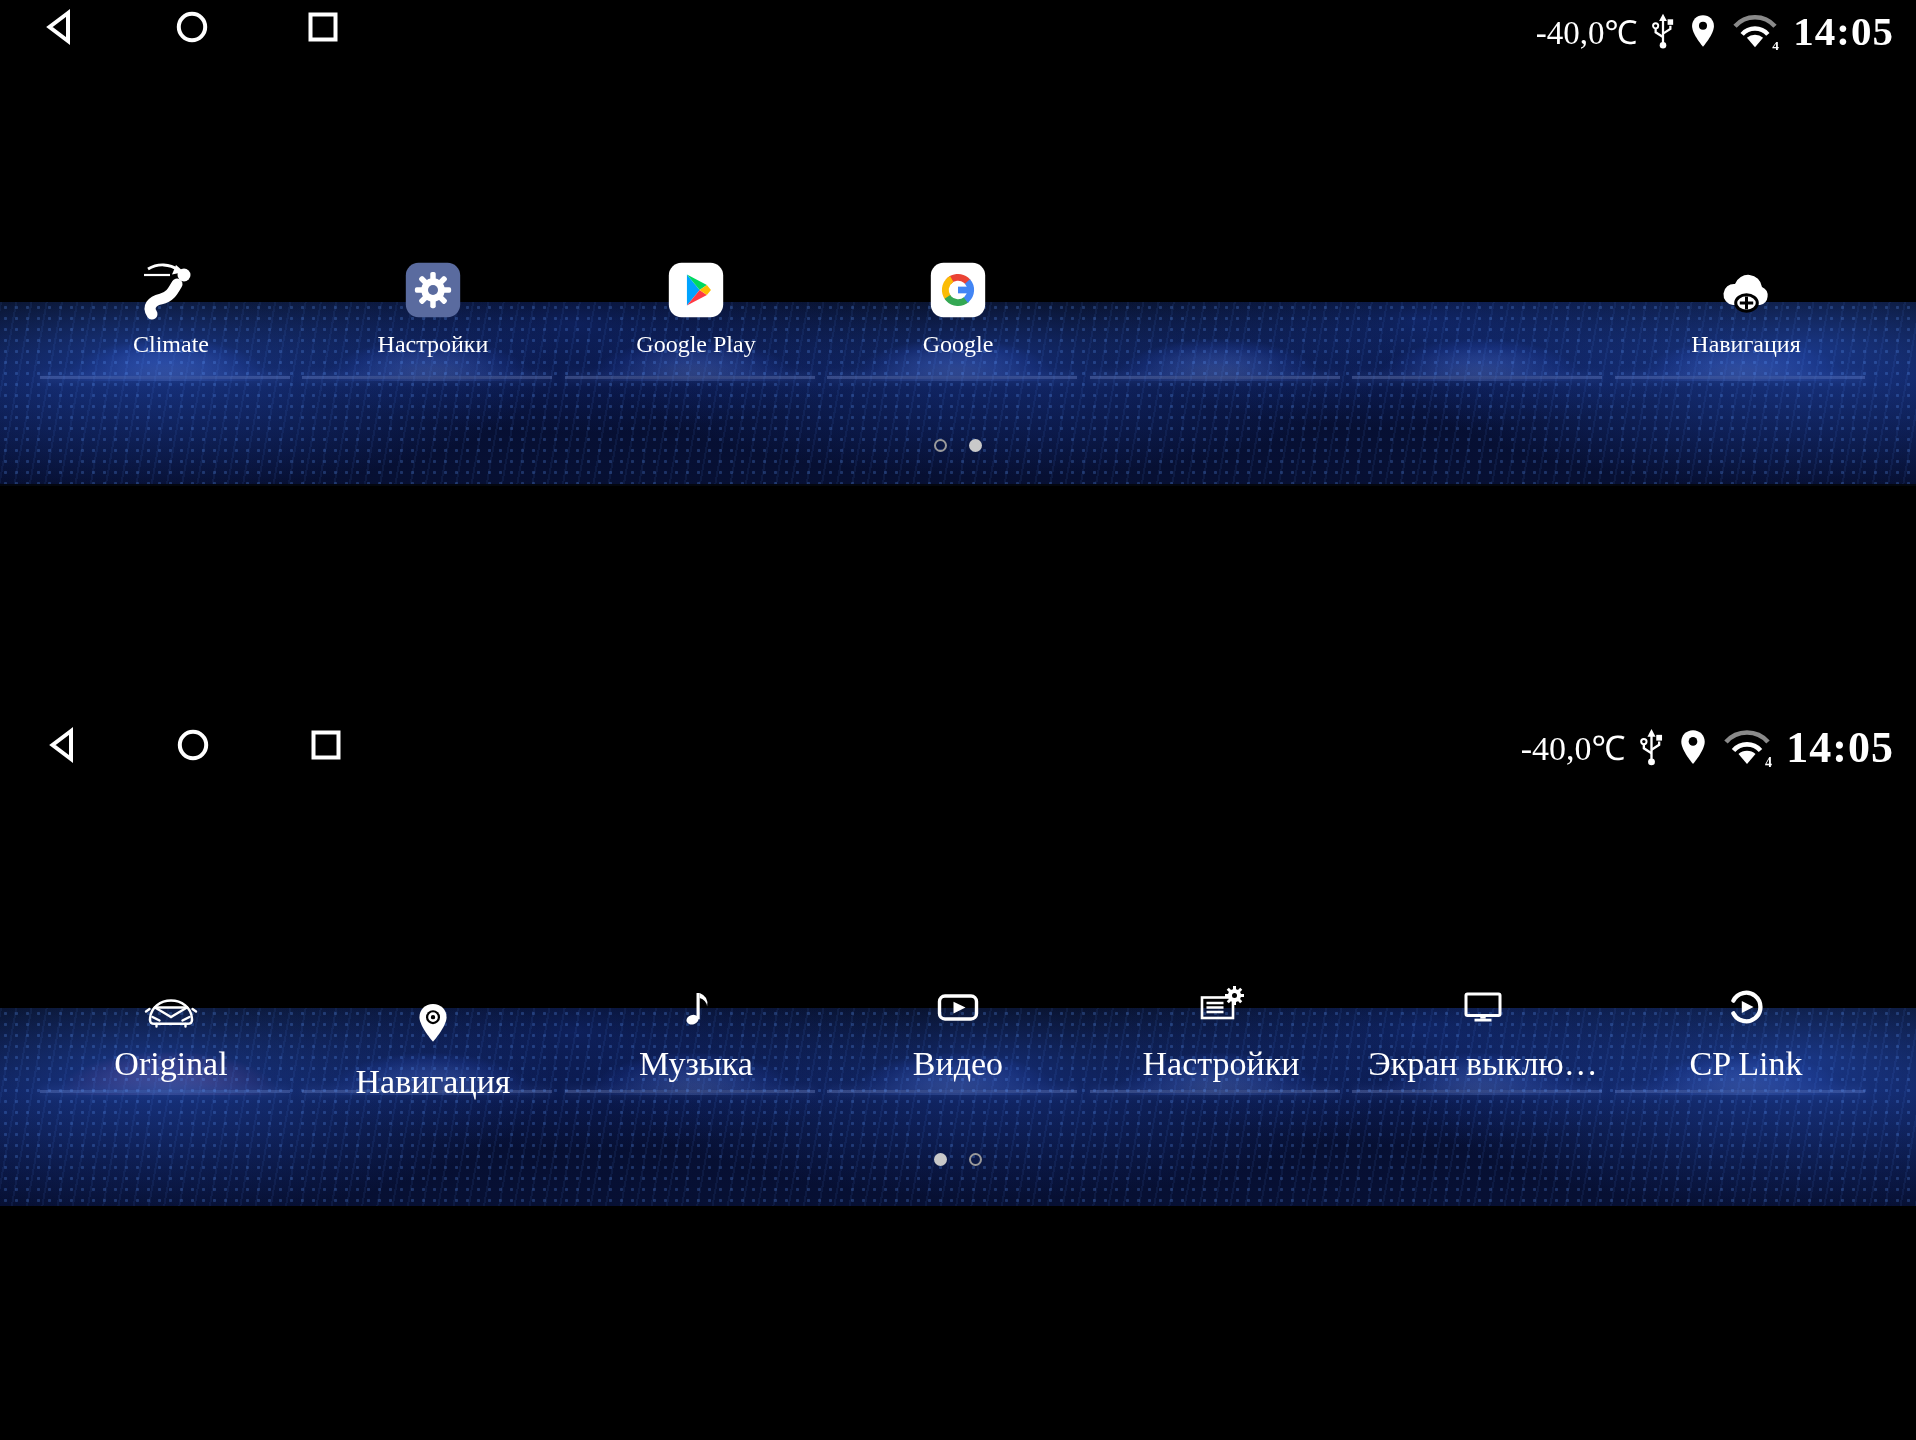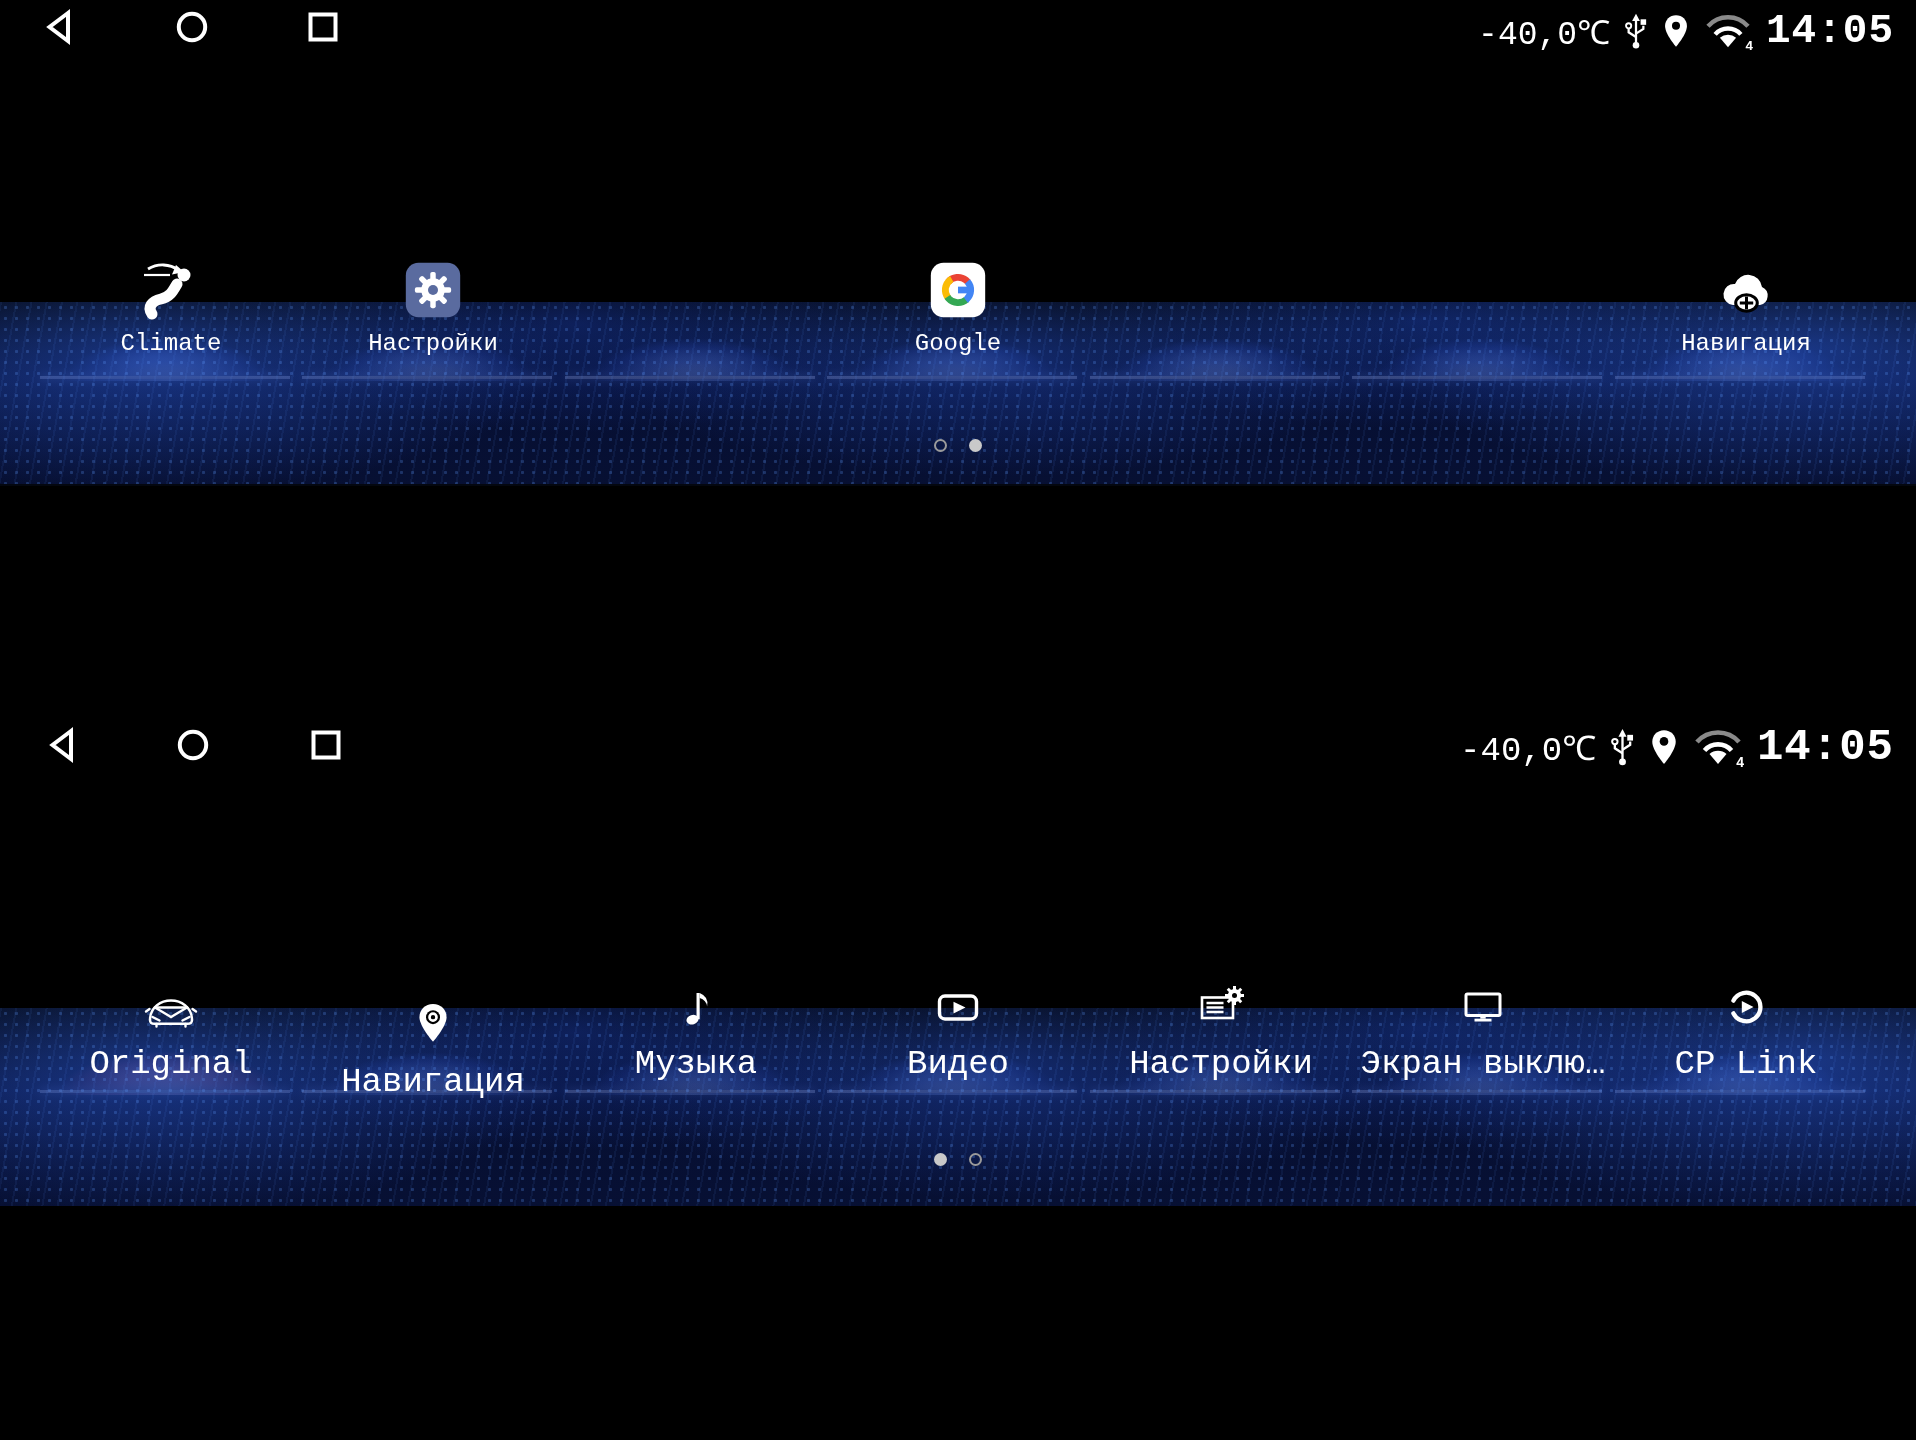--- a/index.html
+++ b/index.html
@@ -1,17 +1,17 @@
 <!DOCTYPE html>
 <html><head>
 <meta charset="utf-8">
 <style>
   html,body{margin:0;padding:0;background:#000;}
   #stage{position:relative;width:1916px;height:1440px;background:#0369a1;overflow:hidden;
-         font-family:Liberation Mono, monospace;color:#fff;}
+         font-family:Liberation Serif, serif;color:#fff;}
   .screen{position:absolute;left:0;width:1916px;overflow:hidden;background:#000;}
   #screen-top{top:0;height:484px;border-bottom:2px solid #04070f;}
   #screen-bottom{top:486px;height:720px;border-bottom:2px solid #04070f;}
   #bottom-filler{position:absolute;left:0;top:1206px;width:1916px;height:234px;background:#000;}
 
   
   .navbtn{position:absolute;width:38px;height:38px;display:flex;align-items:center;justify-content:center;}
   .statusright{position:absolute;right:22px;display:flex;align-items:center;gap:13px;}
   .temp{font-size:33px;color:#fff;white-space:nowrap;}
   .clock{font-size:41px;font-weight:bold;letter-spacing:1px;color:#fff;white-space:nowrap;}
@@ -122,20 +122,32 @@
             <rect x="29" y="12" width="6" height="40" rx="2" transform="rotate(45 32 32)"></rect>
             <rect x="29" y="12" width="6" height="40" rx="2" transform="rotate(90 32 32)"></rect>
             <rect x="29" y="12" width="6" height="40" rx="2" transform="rotate(135 32 32)"></rect>
             <circle cx="32" cy="32" r="13" fill="#fff"></circle>
           </g>
           <circle cx="32" cy="32" r="5.5" fill="#5a6b9f"></circle>
         </svg>
       </div>
       <div class="applabel">Настройки</div>
     </div>
+    <div class="tile" style="left:565px;top:258px;">
+      <div class="appicon">
+        <svg width="58" height="58" viewBox="0 0 64 64">
+          <rect x="2" y="2" width="60" height="60" rx="14" fill="#fff"></rect>
+          <polygon points="22,15 22,49 36,32" fill="#00a3ff"></polygon>
+          <polygon points="22,15 36,32 44,26.5" fill="#00d95f"></polygon>
+          <polygon points="22,49 36,32 44,37.5" fill="#ff3a44"></polygon>
+          <polygon points="36,32 44,26.5 48.5,32 44,37.5" fill="#ffbc00"></polygon>
+        </svg>
+      </div>
+      <div class="applabel">Google Play</div>
+    </div>
     <div class="tile" style="left:827px;top:258px;">
       <div class="appicon">
         <svg width="58" height="58" viewBox="0 0 64 64">
           <rect x="2" y="2" width="60" height="60" rx="14" fill="#fff"></rect>
           <g fill="none" stroke-width="7.5">
             <circle cx="32" cy="32" r="14" stroke="#ea4335" stroke-dasharray="25 63" transform="rotate(-141 32 32)"></circle>
             <circle cx="32" cy="32" r="14" stroke="#fbbc05" stroke-dasharray="24 64" transform="rotate(142 32 32)"></circle>
             <circle cx="32" cy="32" r="14" stroke="#34a853" stroke-dasharray="24 64" transform="rotate(48 32 32)"></circle>
             <circle cx="32" cy="32" r="14" stroke="#4285f4" stroke-dasharray="23 65" transform="rotate(-42 32 32)"></circle>
           </g>

